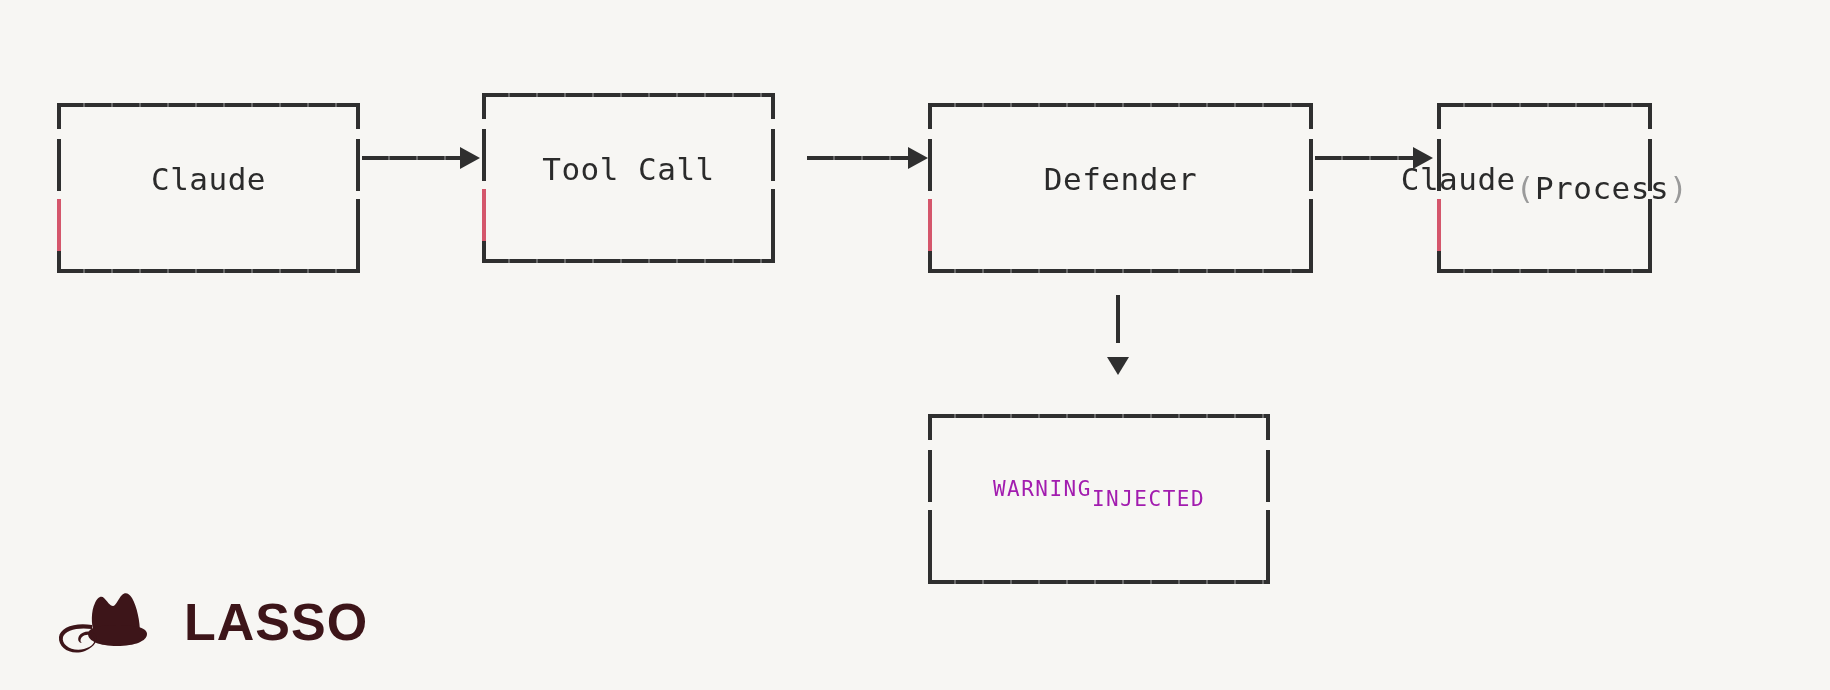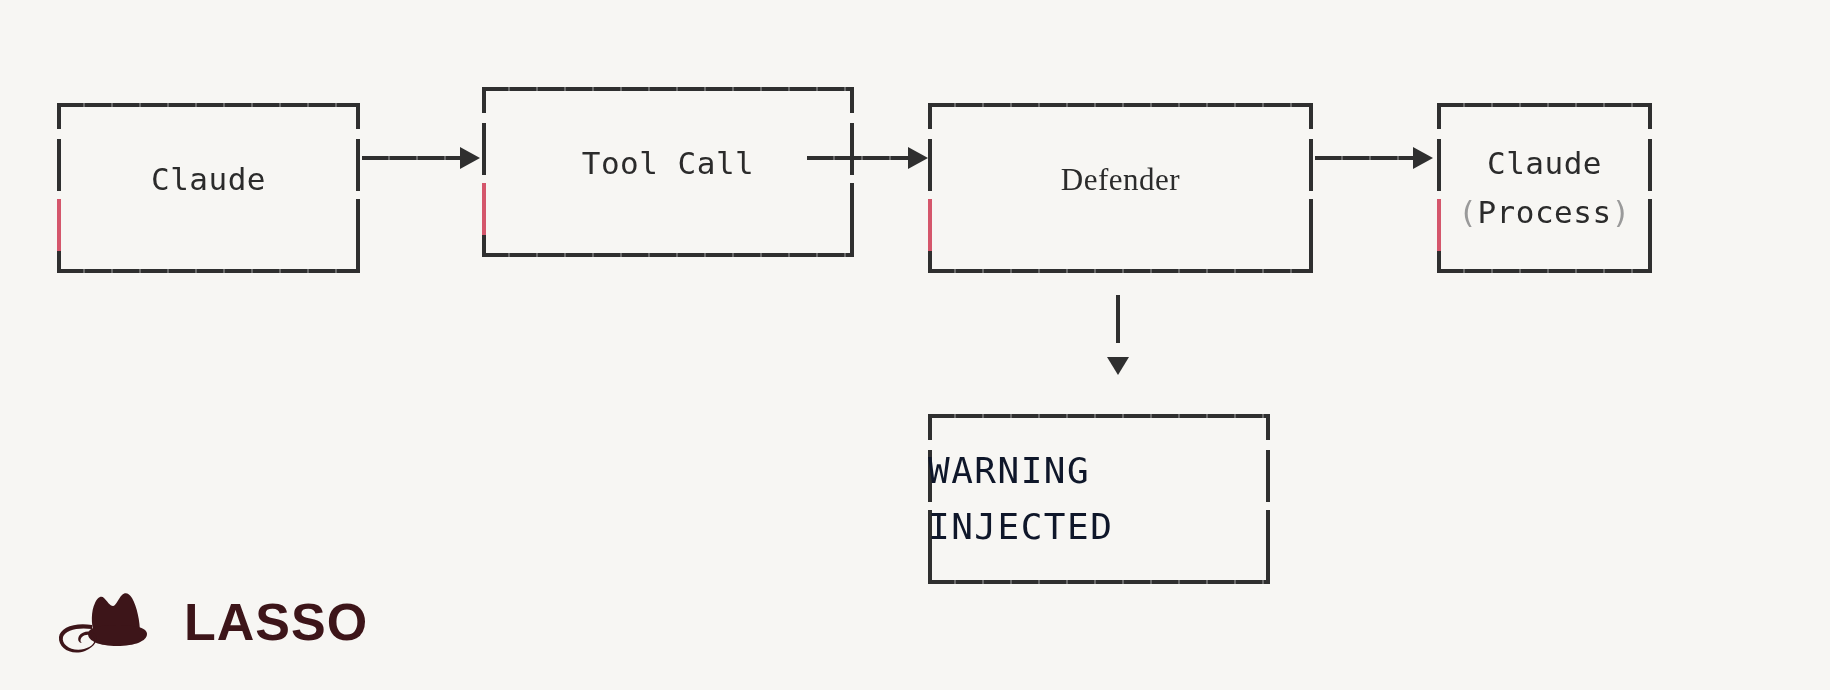--- a/index.html
+++ b/index.html
@@ -54,22 +54,23 @@
     position: absolute;
     width: 4px;
     height: 26px;
     background: #2f2f2f;
   }
 
   .box-body {
     position: absolute;
     left: 0; right: 0; top: 0; bottom: 0;
     display: flex;
-    flex-direction: column;
+    flex-direction: row;
     justify-content: center;
+    align-items: center;
   }
   .box-line {
     line-height: 1.0;
     white-space: pre;
     text-align: center;
   }
   .line-main {
     font-size: 31px;
     color: #2b2b2b;
     letter-spacing: 0.5px;
@@ -124,23 +125,23 @@
     position: absolute;
     left: -9px;
     width: 0; height: 0;
     border-left: 11px solid transparent;
     border-right: 11px solid transparent;
     border-top: 18px solid #2f2f2f;
   }
 
   
   .warn-line {
-    font-size: 36px;
+    font-size: 21px;
     letter-spacing: 1.5px;
-    color: #0f172a;
+    color: #a21caf;
     white-space: pre;
     line-height: 1.0;
   }
   .warn-line.first { margin-bottom: 20px; }
 
   
   #logo {
     position: absolute;
     left: 58px;
     top: 582px;
@@ -178,42 +179,42 @@
     <div class="box-body">
       <div class="box-line line-main">Claude</div>
     </div>
   </div>
 
   <div class="arrow-h" style="left:362px; top:143px; width:118px;">
     <div class="shaft" style="width:100px;"></div>
     <div class="head" style="left:98px;"></div>
   </div>
 
-  <div class="ascii-box" style="left:482px; top:87px; width:372px; height:170px;text-decoration:underline;">
+  <div class="ascii-box" style="left:482px; top:93px; width:293px; height:170px;text-decoration:underline;">
     <div class="hrule top"></div>
     <div class="hrule bottom"></div>
     <div class="corner" style="left:0; top:0;"></div>
     <div class="corner" style="right:0; top:0;"></div>
     <div class="corner" style="left:0; bottom:0;"></div>
     <div class="corner" style="right:0; bottom:0;"></div>
     <div class="pipe" style="left:0; top:36px; height:52px;"></div>
     <div class="pipe accent" style="left:0; top:96px; height:52px;"></div>
     <div class="pipe" style="right:0; top:36px; height:52px;"></div>
     <div class="pipe" style="right:0; top:96px; height:52px;"></div>
     <div class="box-body">
       <div class="box-line line-main">Tool Call</div>
     </div>
   </div>
 
   <div class="arrow-h" style="left:807px; top:143px; width:125px;">
     <div class="shaft" style="width:103px;"></div>
     <div class="head" style="left:101px;"></div>
   </div>
 
-  <div class="ascii-box" style="left:928px; top:103px; width:385px; height:170px;font-family:Liberation Serif, serif;">
+  <div class="ascii-box" style="left:928px; top:103px; width:385px; height:170px;">
     <div class="hrule top"></div>
     <div class="hrule bottom"></div>
     <div class="corner" style="left:0; top:0;"></div>
     <div class="corner" style="right:0; top:0;"></div>
     <div class="corner" style="left:0; bottom:0;"></div>
     <div class="corner" style="right:0; bottom:0;"></div>
     <div class="pipe" style="left:0; top:36px; height:52px;"></div>
     <div class="pipe accent" style="left:0; top:96px; height:52px;"></div>
     <div class="pipe" style="right:0; top:36px; height:52px;"></div>
     <div class="pipe" style="right:0; top:96px; height:52px;"></div>

